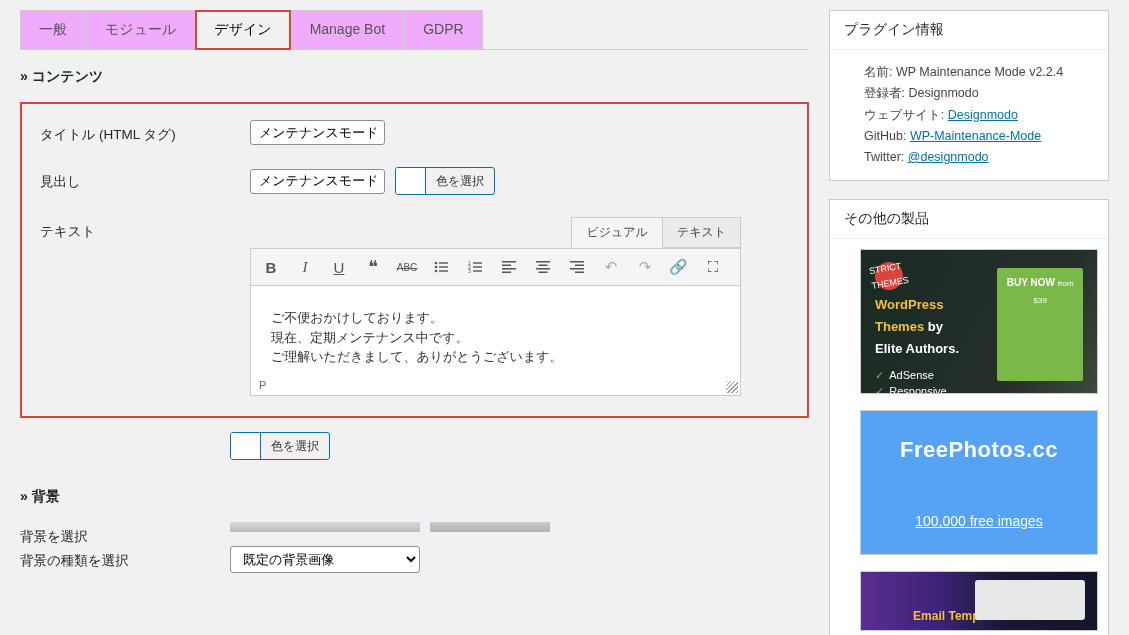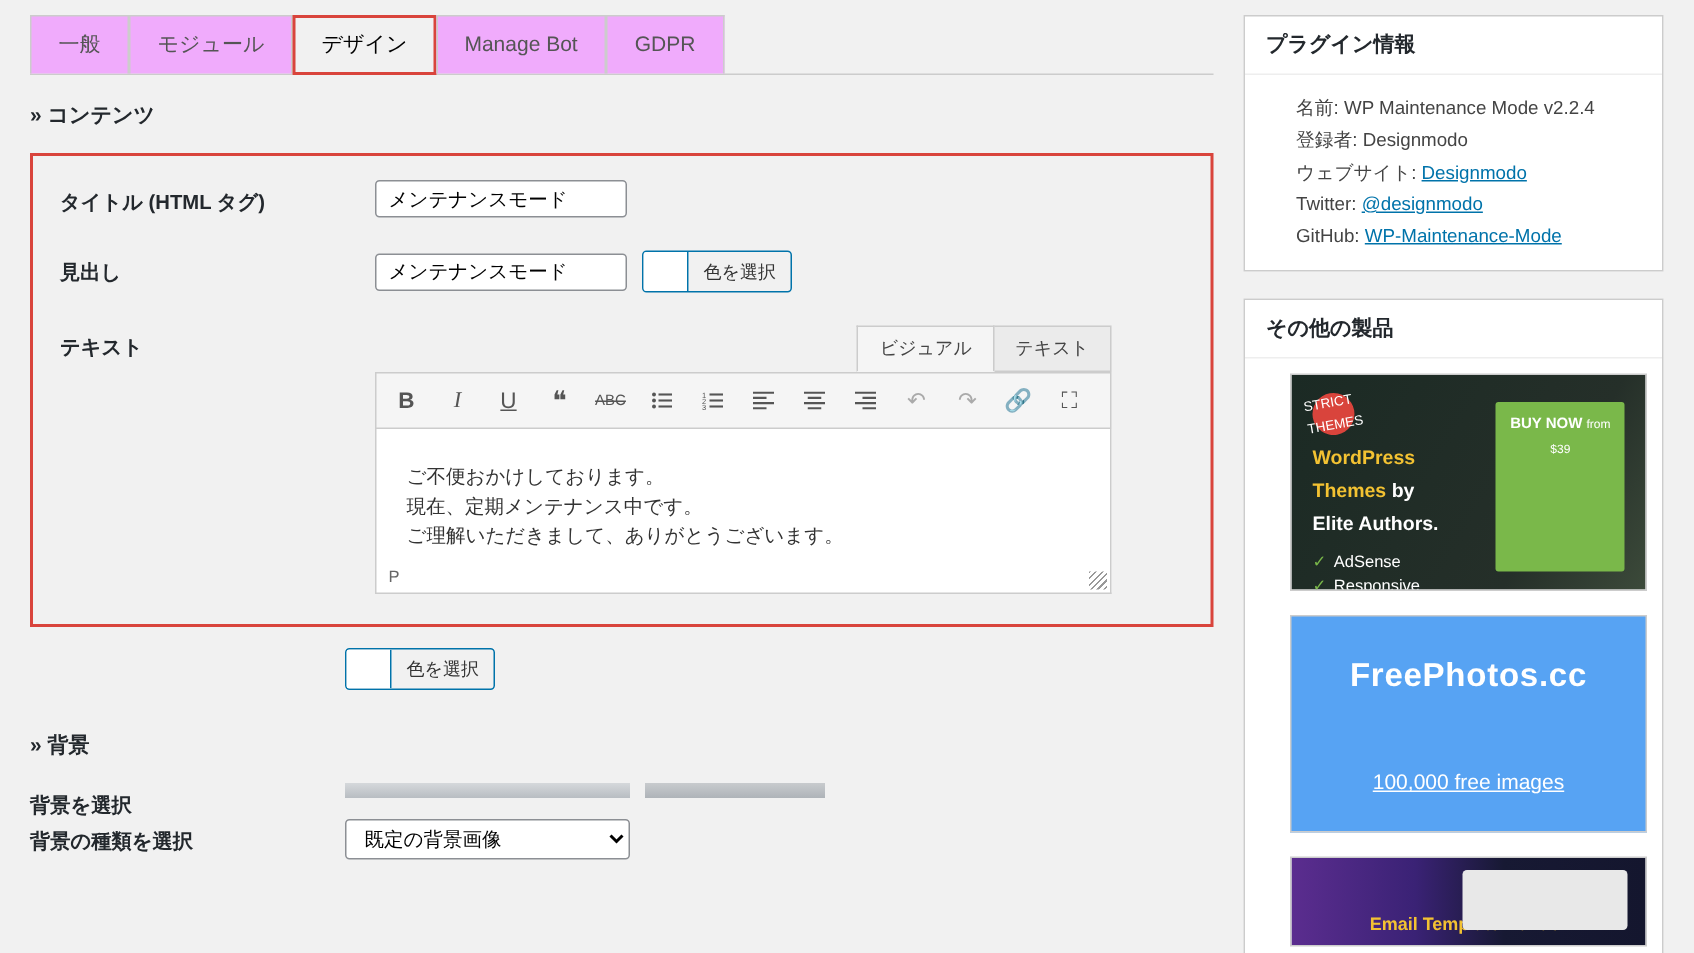--- a/index.html
+++ b/index.html
@@ -11,44 +11,44 @@
     .tabs { display: flex; border-bottom: 1px solid #ccc; margin-bottom: 18px; }
     .tab { padding: 10px 18px; background: #f0abfc; border: 1px solid #ccc; border-bottom: none; margin-right: 0; cursor: pointer; font-size: 14px; color: #555; }
     .tab.active { background: #f1f1f1; border-bottom: 1px solid #f1f1f1; margin-bottom: -1px; color: #000; }
     .tab.highlight { outline: 2px solid #d9443c; outline-offset: -2px; }
 
     .section-title { font-size: 14px; color: #23282d; margin-bottom: 16px; font-weight: bold; }
 
     .content-box { border: 2px solid #d9443c; padding: 16px 18px 20px 18px; margin-bottom: 14px; }
 
     .form-row { display: flex; align-items: flex-start; margin-bottom: 22px; }
-    .form-row .label { width: 210px; flex-shrink: 0; font-weight: bold; color: #23282d; padding-top: 6px; font-size: 13.5px; }
+    .form-row .label { width: 210px; flex-shrink: 0; font-weight: normal; color: #23282d; padding-top: 6px; font-size: 13.5px; }
     .form-row .field { flex: 1; display: flex; align-items: center; gap: 10px; }
 
-    input[type=text].tx { border: 1px solid #8c8f94; border-radius: 3px; padding: 4px 8px; font-size: 13px; width: 168px; background: #fff; }
+    input[type=text].tx { border: 1px solid #8c8f94; border-radius: 3px; padding: 4px 8px; font-size: 13px; width: 135px; background: #fff; }
 
     .color-btn { display: inline-flex; border: 1px solid #0073aa; border-radius: 3px; overflow: hidden; height: 28px; }
     .color-sw { width: 30px; background: #fff; border-right: 1px solid #0073aa; }
     .color-lbl { padding: 0 10px; font-size: 12px; color: #333; display: flex; align-items: center; }
 
     .editor-wrap { width: 491px; }
     .editor-tabs { display: flex; justify-content: flex-end; }
     .ed-tab { padding: 6px 14px; border: 1px solid #ccc; background: #ebebeb; font-size: 12px; cursor: pointer; margin-left: -1px; }
     .ed-tab.active { background: #f5f5f5; border-bottom-color: #f5f5f5; position: relative; z-index: 1; }
     .toolbar { background: #f5f5f5; border: 1px solid #ccc; padding: 8px 10px; display: flex; gap: 14px; align-items: center; }
     .tb-btn { width: 20px; height: 20px; display: flex; align-items: center; justify-content: center; color: #555; font-size: 15px; cursor: pointer; }
     .editor-body { border: 1px solid #ccc; border-top: none; background: #fff; padding: 22px 20px 8px 20px; min-height: 110px; position: relative; }
     .editor-body .txt { font-size: 13px; color: #333; line-height: 1.5; white-space: pre-line; }
     .editor-body .path { position: absolute; bottom: 4px; left: 8px; font-size: 11px; color: #666; }
     .resize-handle { position: absolute; right: 2px; bottom: 2px; width: 12px; height: 12px; background: repeating-linear-gradient(135deg,#999 0,#999 1px,transparent 1px,transparent 3px); }
 
     select.sel { border: 1px solid #8c8f94; border-radius: 3px; padding: 4px 8px; width: 190px; font-size: 13px; background: #fff; }
 
     .card { background: #fff; border: 1px solid #ccc; margin-bottom: 18px; }
-    .card-h { padding: 10px 14px; font-weight: bold; font-size: 14px; color: #23282d; border-bottom: 1px solid #eee; }
+    .card-h { padding: 10px 14px; font-weight: normal; font-size: 14px; color: #23282d; border-bottom: 1px solid #eee; }
     .card-b { padding: 12px 14px; font-size: 12.5px; color: #444; line-height: 1.7; margin-left: 20px; }
     .card-b a { color: #0073aa; text-decoration: underline; }
 
     .promo { height: 145px; position: relative; overflow: hidden; border: 1px solid #ccc; }
     .promo1 { background: linear-gradient(120deg, #1b2a24 0%, #252f29 70%, #3c4a3a 100%); color: #fff; padding: 12px 14px; display: flex; }
     .promo1 .left { flex: 1.2; }
     .promo1 .logo { width: 28px; height: 28px; border-radius: 50%; background: #d9443c; font-size: 9px; display: flex; align-items: center; justify-content: center; margin-bottom: 4px; transform: rotate(-10deg); }
     .promo1 .title { font-size: 13px; font-weight: bold; }
     .promo1 .title .y { color: #f3c232; }
     .promo1 ul { list-style: none; margin-top: 6px; }
@@ -208,22 +208,22 @@
 
   </div>
 
   <div class="side">
     <div class="card">
       <div class="card-h">プラグイン情報</div>
       <div class="card-b">
         <div><span>名前:</span> <span>WP Maintenance Mode v2.2.4</span></div>
         <div><span>登録者:</span> <span>Designmodo</span></div>
         <div><span>ウェブサイト:</span> <a href="#">Designmodo</a></div>
+        <div><span>GitHub:</span> <a href="#">WP-Maintenance-Mode</a></div>
         <div><span>Twitter:</span> <a href="#">@designmodo</a></div>
-        <div><span>GitHub:</span> <a href="#">WP-Maintenance-Mode</a></div>
       </div>
     </div>
 
     <div class="card">
       <div class="card-h">その他の製品</div>
       <div class="card-b" style="padding:10px;">
         <div class="promo promo1">
           <div class="left">
             <div class="logo">STRICT THEMES</div>
             <div class="title"><span class="y">WordPress Themes</span> <span>by</span><br><span>Elite Authors.</span></div>

